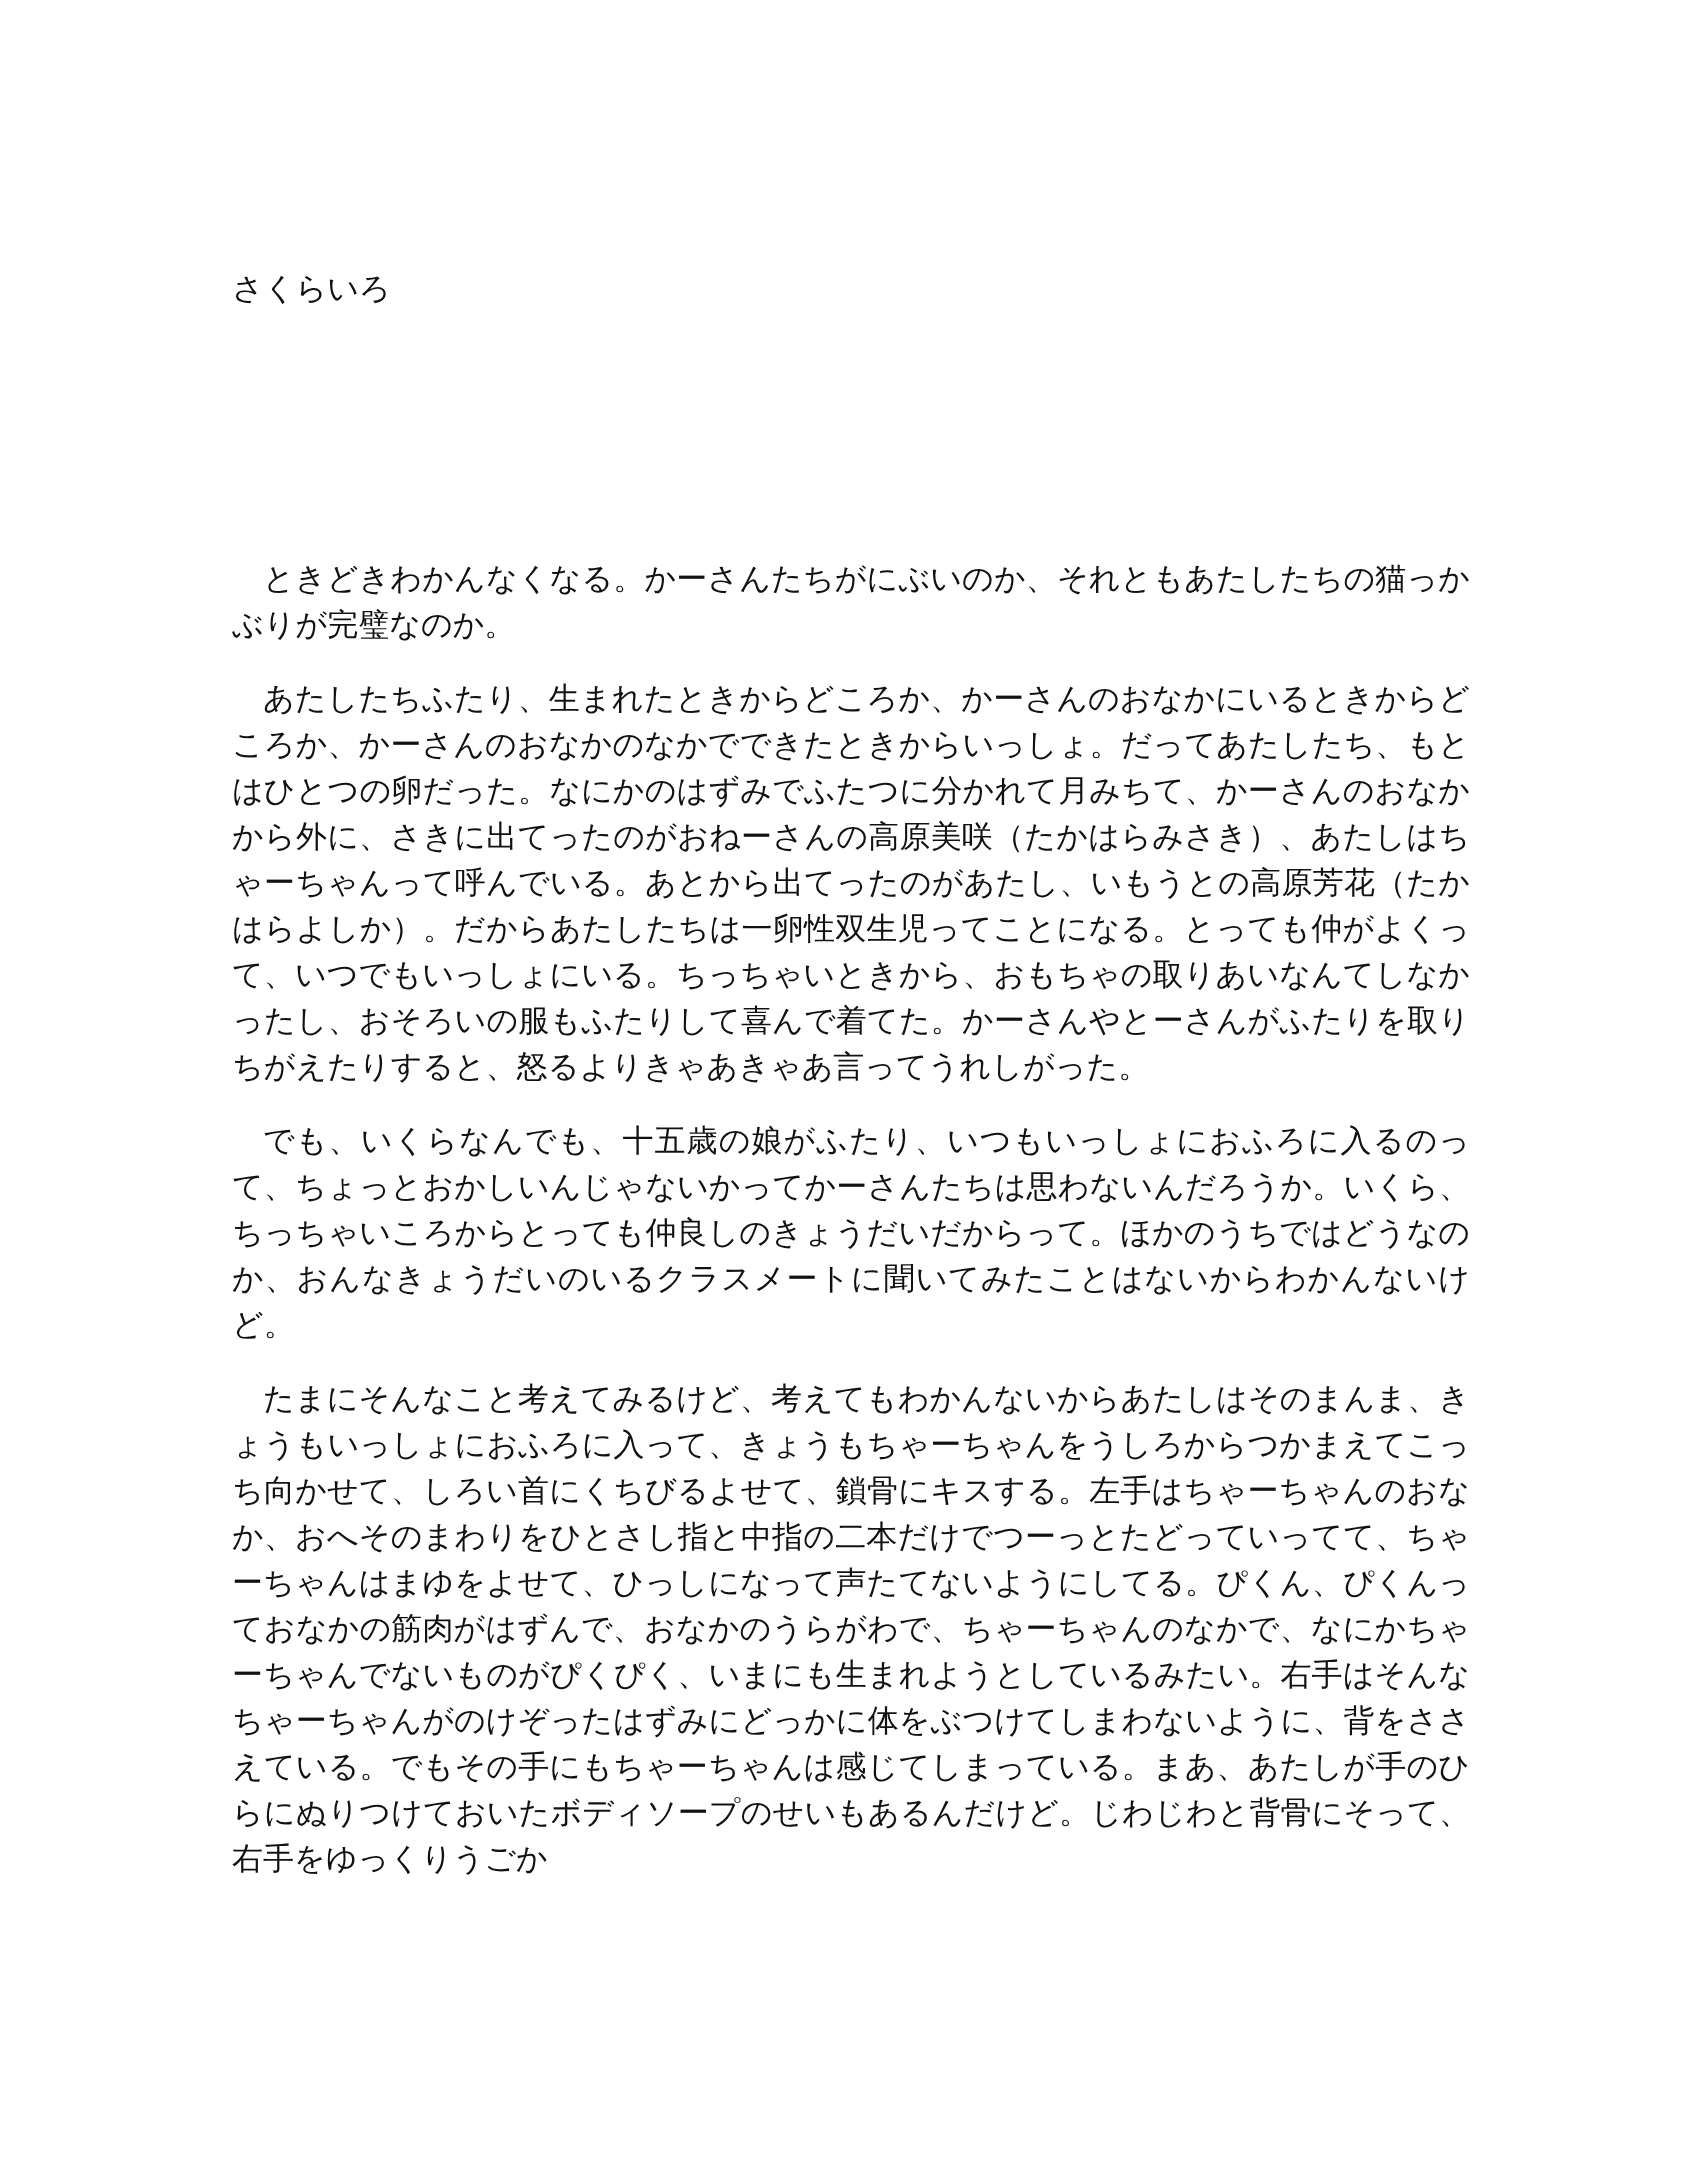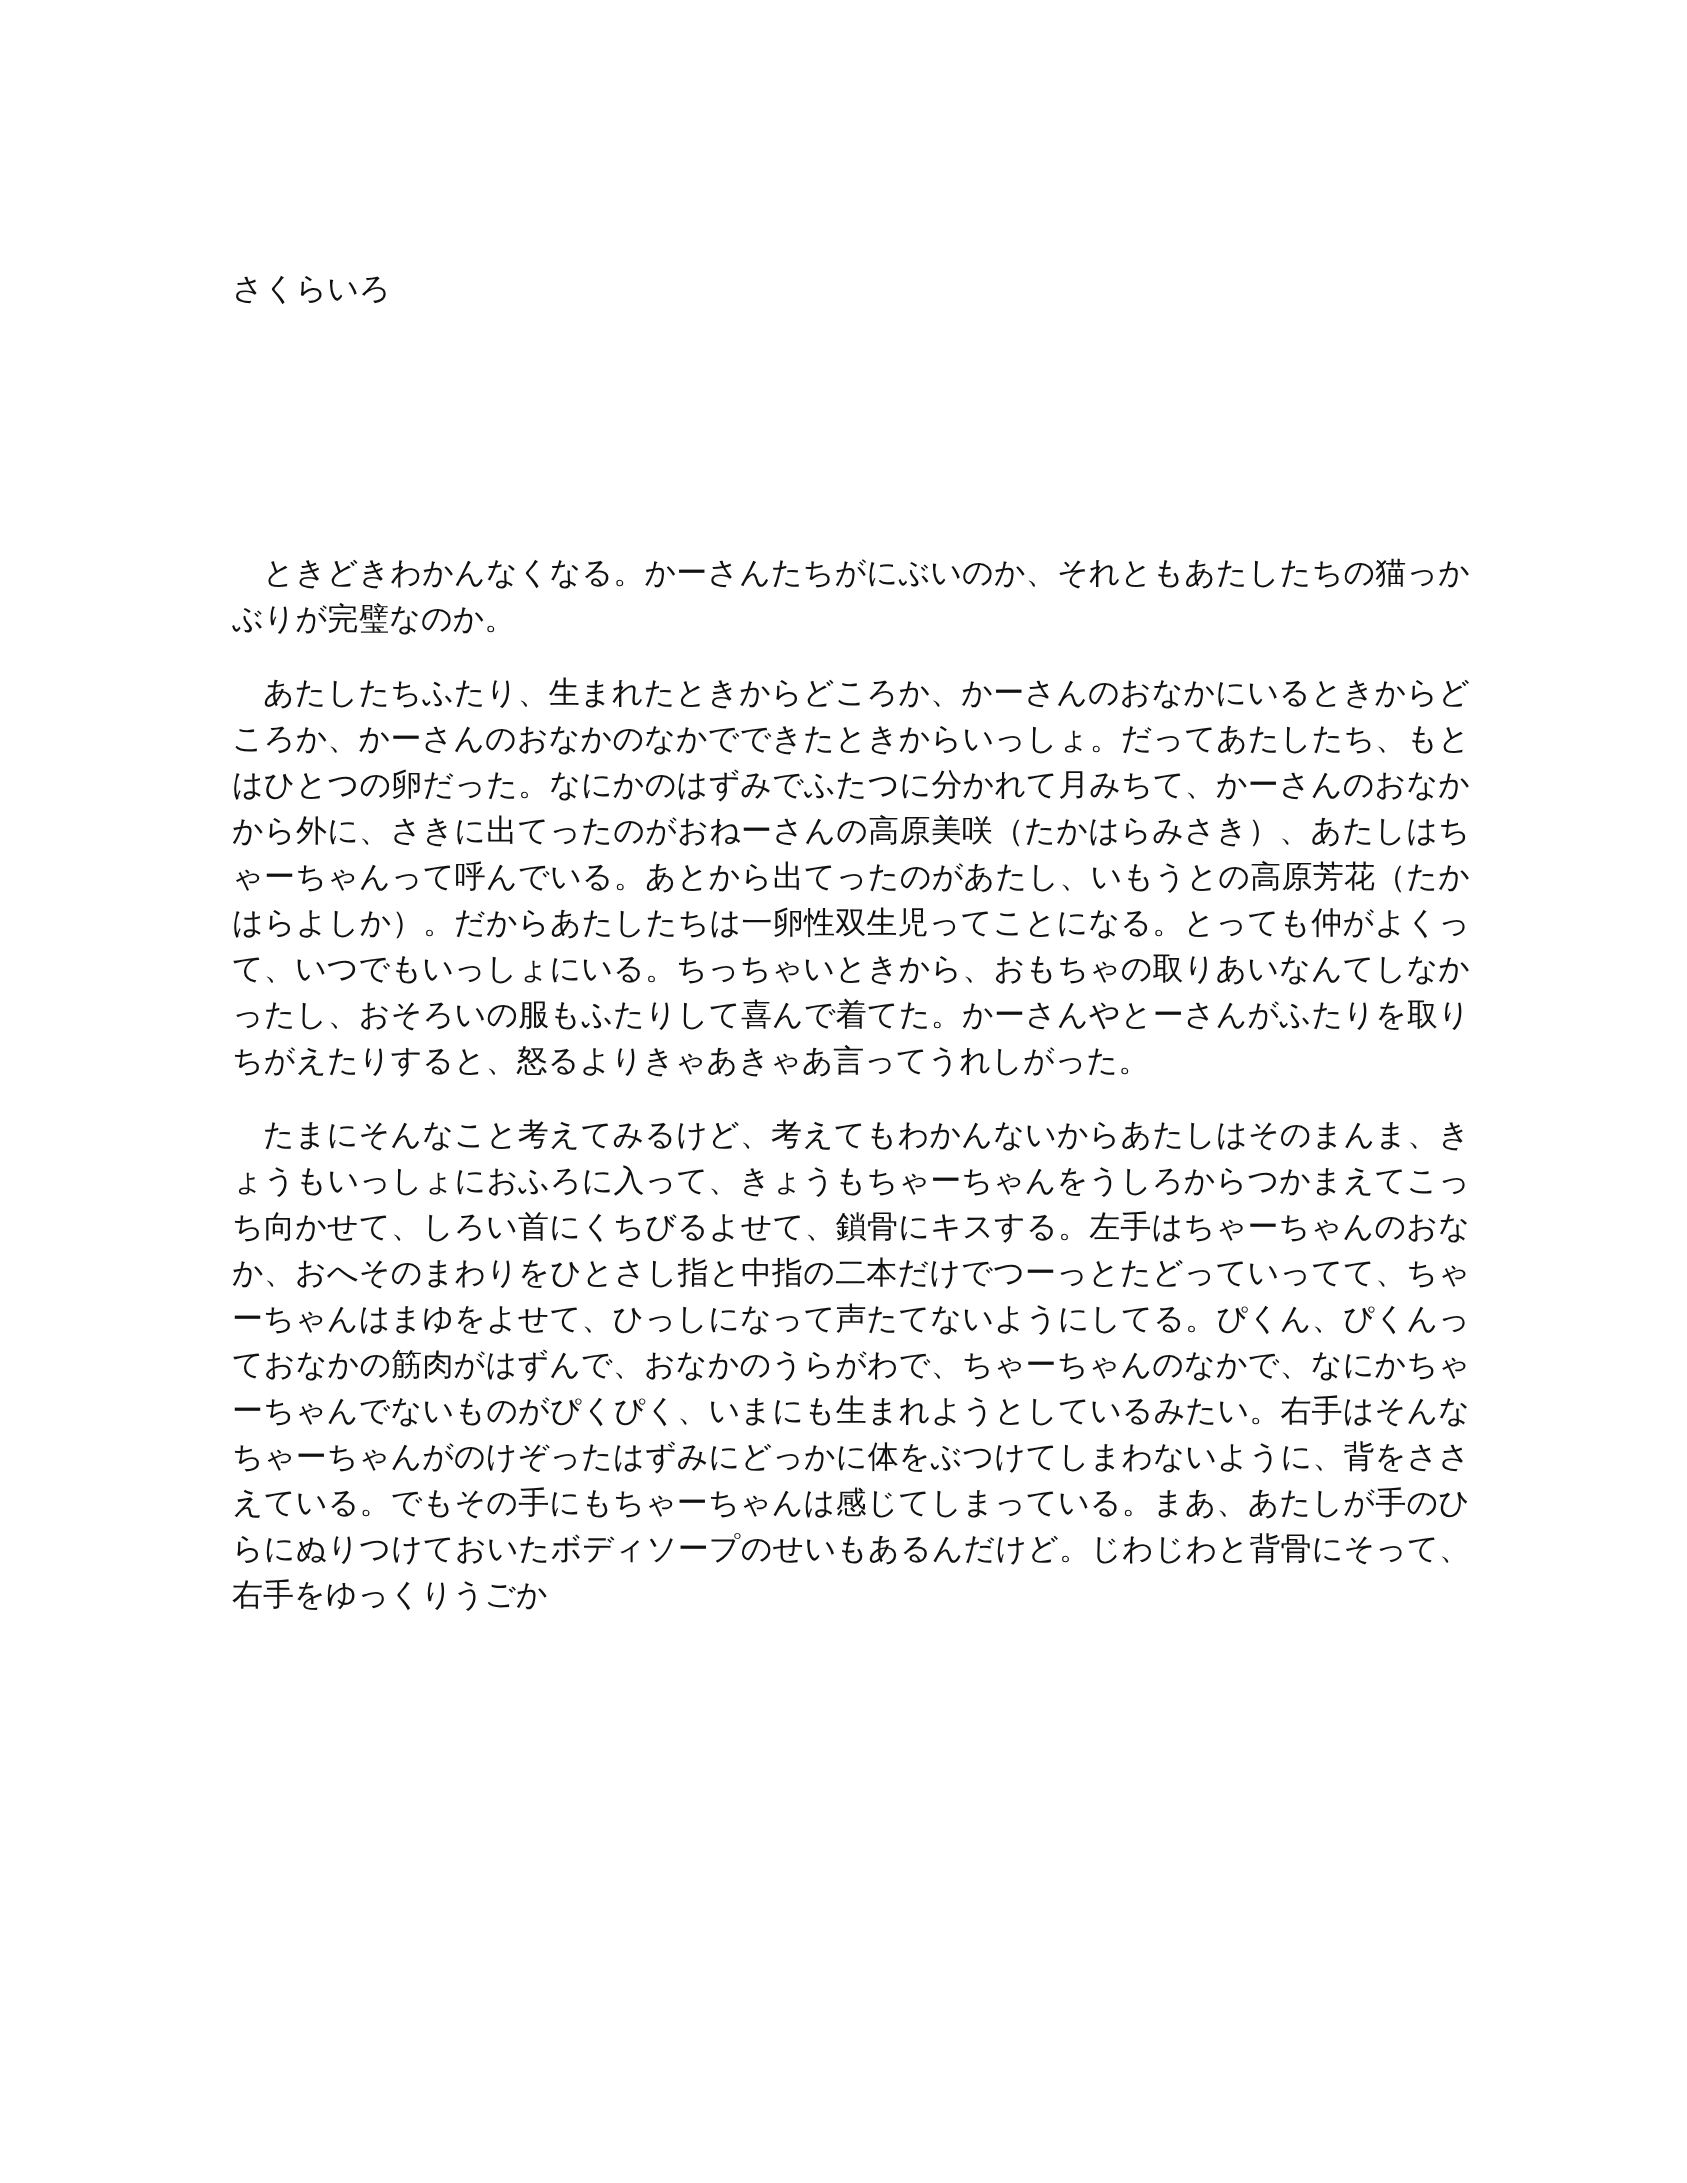--- a/index.html
+++ b/index.html
@@ -27,36 +27,38 @@
     letter-spacing: 0;
     white-space: nowrap;
   }
   .doc-body {
     position: absolute;
     left: 232px;
     top: 550px;
     width: 1238px;
   }
   .doc-body p {
-    margin: 0 0 28px 0;
+    margin: 8px 0 28px 0;
     font-size: 31px;
     line-height: 46px;
     text-indent: 1em;
     text-align: justify;
     text-justify: inter-ideograph;
     letter-spacing: 0;
+    font-family: Liberation Mono, monospace;
   }
   .doc-body p:last-child {
     margin-bottom: 0;
   }
 </style>
 </head>
 <body>
 
 <div class="page">
   <h1 class="doc-title">さくらいろ</h1>
   <div class="doc-body">
     <p>ときどきわかんなくなる。かーさんたちがにぶいのか、それともあたしたちの猫っかぶりが完璧なのか。</p>
     <p>あたしたちふたり、生まれたときからどころか、かーさんのおなかにいるときからどころか、かーさんのおなかのなかでできたときからいっしょ。だってあたしたち、もとはひとつの卵だった。なにかのはずみでふたつに分かれて月みちて、かーさんのおなかから外に、さきに出てったのがおねーさんの高原美咲（たかはらみさき）、あたしはちゃーちゃんって呼んでいる。あとから出てったのがあたし、いもうとの高原芳花（たかはらよしか）。だからあたしたちは一卵性双生児ってことになる。とっても仲がよくって、いつでもいっしょにいる。ちっちゃいときから、おもちゃの取りあいなんてしなかったし、おそろいの服もふたりして喜んで着てた。かーさんやとーさんがふたりを取りちがえたりすると、怒るよりきゃあきゃあ言ってうれしがった。</p>
+    <p>でも、いくらなんでも、十五歳の娘がふたり、いつもいっしょにおふろに入るのって、ちょっとおかしいんじゃないかってかーさんたちは思わないんだろうか。いくら、ちっちゃいころからとっても仲良しのきょうだいだからって。ほかのうちではどうなのか、おんなきょうだいのいるクラスメートに聞いてみたことはないからわかんないけど。</p>
     <p>たまにそんなこと考えてみるけど、考えてもわかんないからあたしはそのまんま、きょうもいっしょにおふろに入って、きょうもちゃーちゃんをうしろからつかまえてこっち向かせて、しろい首にくちびるよせて、鎖骨にキスする。左手はちゃーちゃんのおなか、おへそのまわりをひとさし指と中指の二本だけでつーっとたどっていってて、ちゃーちゃんはまゆをよせて、ひっしになって声たてないようにしてる。ぴくん、ぴくんっておなかの筋肉がはずんで、おなかのうらがわで、ちゃーちゃんのなかで、なにかちゃーちゃんでないものがぴくぴく、いまにも生まれようとしているみたい。右手はそんなちゃーちゃんがのけぞったはずみにどっかに体をぶつけてしまわないように、背をささえている。でもその手にもちゃーちゃんは感じてしまっている。まあ、あたしが手のひらにぬりつけておいたボディソープのせいもあるんだけど。じわじわと背骨にそって、右手をゆっくりうごか</p>
   </div>
 </div>
 
 
 </body></html>

